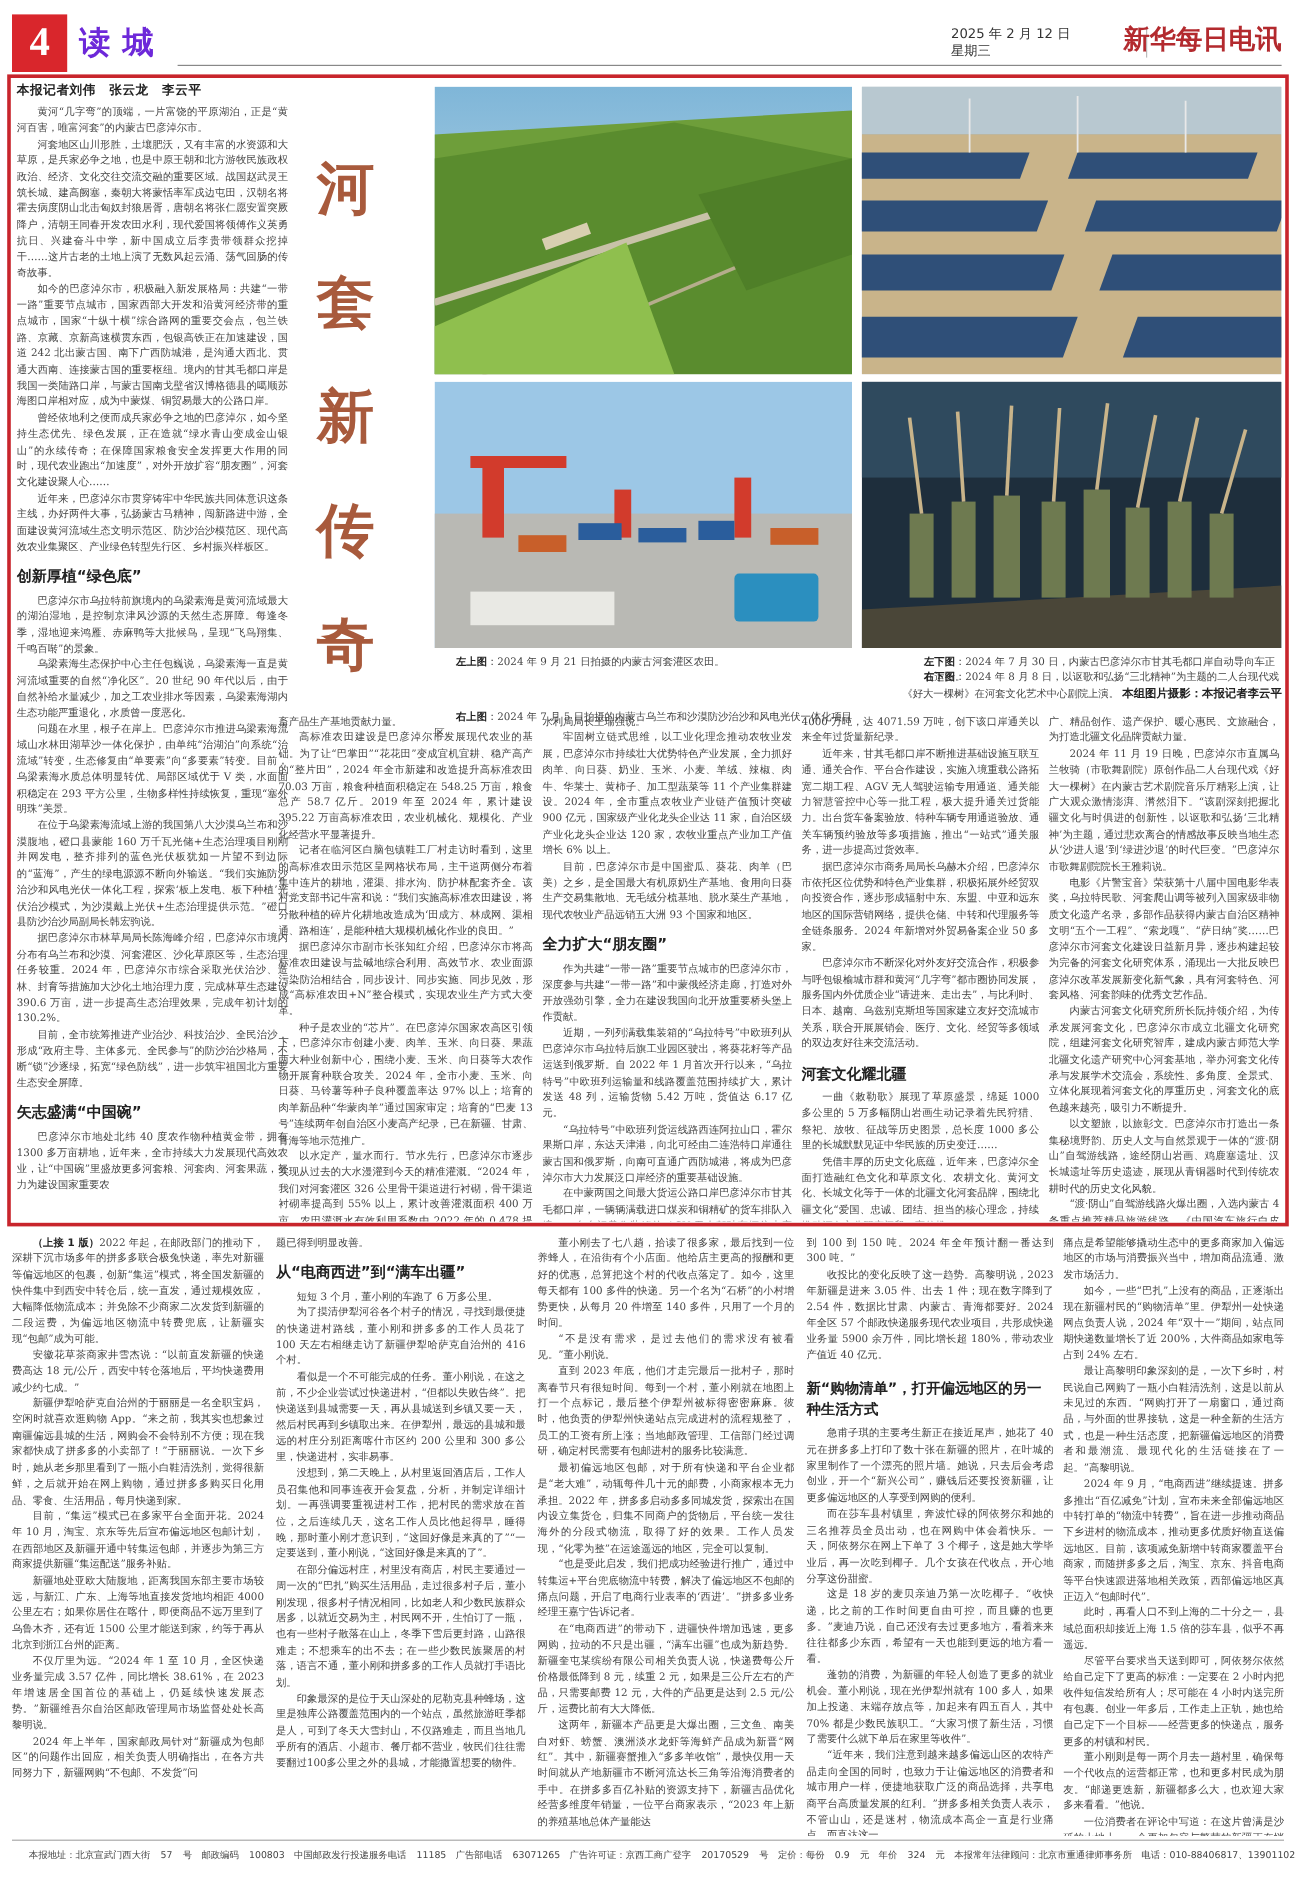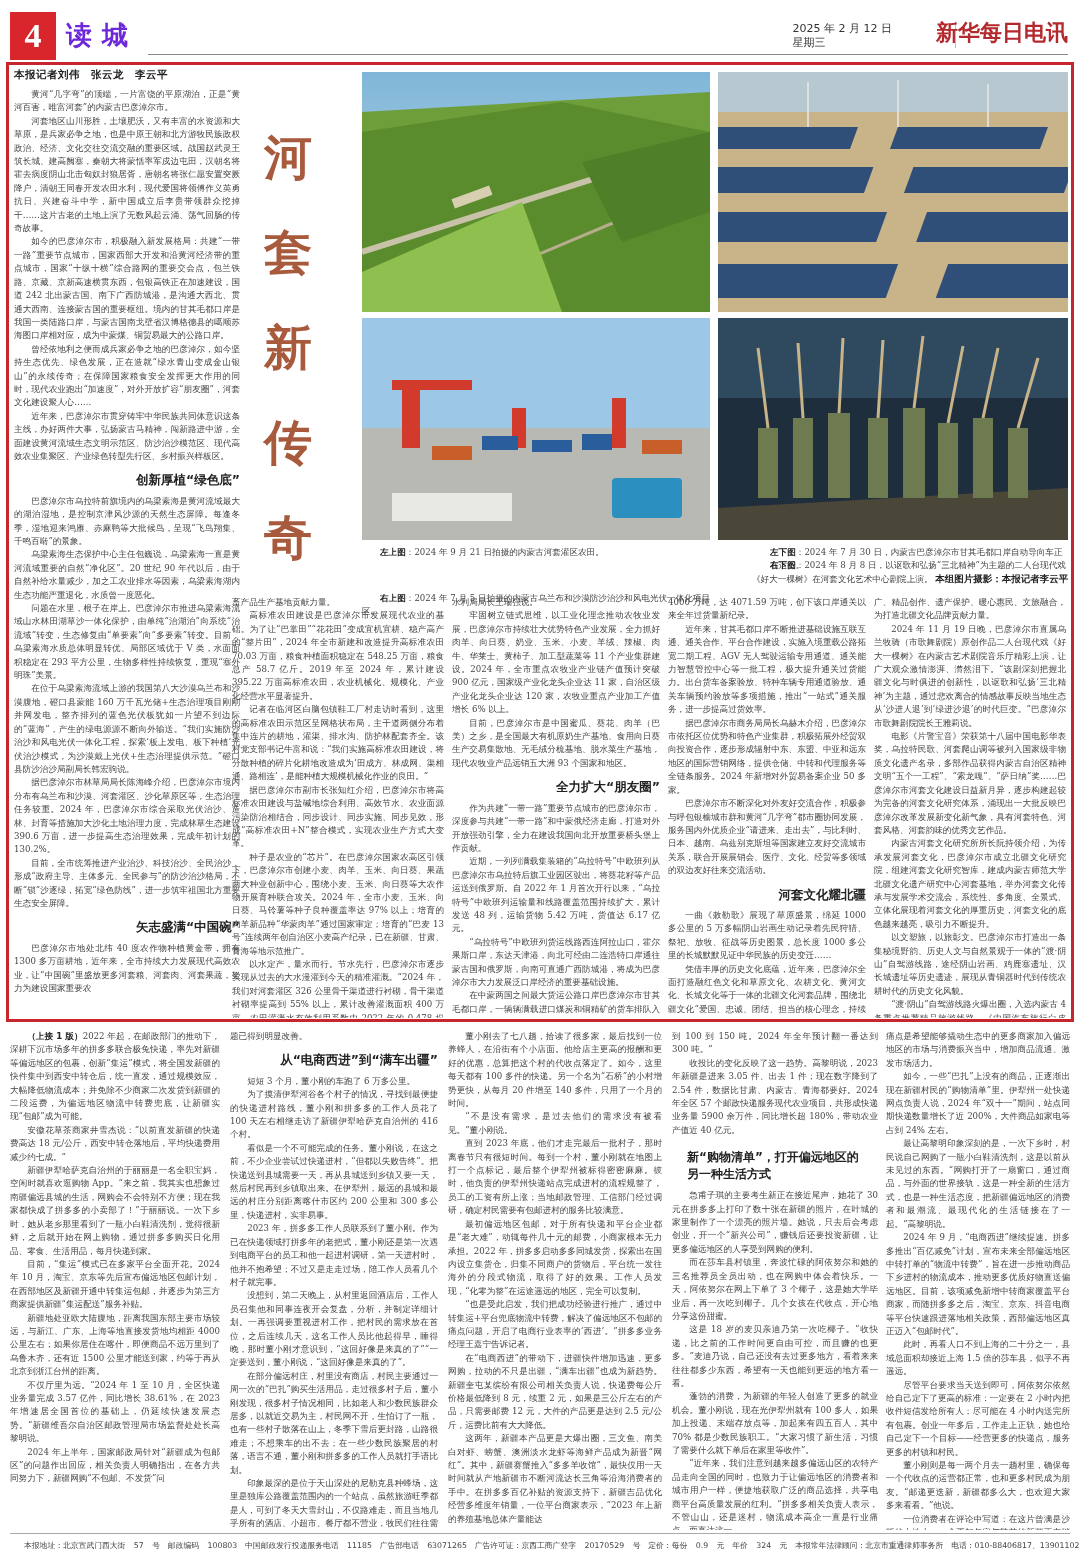--- a/index.html
+++ b/index.html
@@ -8,22 +8,22 @@
 .page-num{position:absolute;left:10px;top:12px;width:46px;height:48px;background:#d9262c;color:#fff;font-size:34px;font-weight:bold;text-align:center;line-height:48px;font-family:"Liberation Serif",serif}
 .section-title{position:absolute;left:66px;top:18px;font-size:26px;color:#6d28d9;font-weight:bold;letter-spacing:10px}
 .head-rule{position:absolute;left:148px;top:54px;width:920px;height:1px;background:#888}
 .date{position:absolute;right:188px;top:22px;text-align:left;font-family:"DejaVu Sans",sans-serif;font-size:11px;color:#333;line-height:14px}
 .date-sep{position:absolute;left:955px;top:22px;width:1px;height:26px;background:#bbb}
 .brand{position:absolute;right:12px;top:18px;font-size:22px;color:#b32a2e;font-weight:bold;}
 .frame{position:absolute;left:6px;top:62px;width:1068px;height:960px;border:3px solid #c8252c}
 .byline{position:absolute;left:14px;top:68px;font-family:"DejaVu Sans",sans-serif;font-size:10.5px;font-weight:bold;color:#222;letter-spacing:.5px}
 .col{position:absolute;font-size:8.6px;line-height:13.4px;color:#444;text-align:justify;overflow:hidden}
 .col p{text-indent:2em}
-.col h3{font-family:"DejaVu Sans",sans-serif;font-size:12.5px;color:#222;text-align:right;margin:10px 0 8px;font-weight:bold;text-indent:0}
-.col h3.left{text-align:left;font-size:12px;line-height:17px;margin:12px 15px 6px}
+.col h3{font-family:"DejaVu Sans",sans-serif;font-size:12.5px;color:#222;text-align:left;margin:10px 0 8px;font-weight:bold;text-indent:0}
+.col h3.left{text-align:left;font-size:12px;line-height:17px;margin:12px 0 6px}
 .vtitle{position:absolute;left:258px;top:110px;width:60px;font-size:48px;font-weight:bold;color:#a85a3c;line-height:95px;text-align:center}
 .photo{position:absolute;overflow:hidden}
 .cap{position:absolute;font-size:8.6px;line-height:13px;color:#444}
 .cap b{font-family:"DejaVu Sans",sans-serif;color:#222}
 .credit{font-family:"DejaVu Sans",sans-serif;font-weight:bold;color:#222;font-size:9.5px}
 .footer-rule{position:absolute;left:10px;top:1533px;width:1060px;height:1px;background:#aaa}
 .footer{position:absolute;left:24px;top:1540px;font-family:"DejaVu Sans",sans-serif;font-size:7.8px;color:#444;white-space:nowrap;word-spacing:6px}
 </style>
 </head>
 <body>
@@ -217,39 +217,38 @@
   <p>新疆地处亚欧大陆腹地，距离我国东部主要市场较远，与新江、广东、上海等地直接发货地均相距 4000 公里左右；如果你居住在喀什，即便商品不远万里到了乌鲁木齐，还有近 1500 公里才能送到家，约等于再从北京到浙江台州的距离。</p>
   <p>不仅厅里为远。“2024 年 1 至 10 月，全区快递业务量完成 3.57 亿件，同比增长 38.61%，在 2023 年增速居全国首位的基础上，仍延续快速发展态势。”新疆维吾尔自治区邮政管理局市场监督处处长高黎明说。</p>
   <p>2024 年上半年，国家邮政局针对“新疆成为包邮区”的问题作出回应，相关负责人明确指出，在各方共同努力下，新疆网购“不包邮、不发货”问</p>
 </div>
 <div class="col" style="left:230px;top:1030px;width:208px;height:500px">
   <p style="text-indent:0">题已得到明显改善。</p>
   <h3>从“电商西进”到“满车出疆”</h3>
   <p>短短 3 个月，董小刚的车跑了 6 万多公里。</p>
   <p>为了摸清伊犁河谷各个村子的情况，寻找到最便捷的快递进村路线，董小刚和拼多多的工作人员花了 100 天左右相继走访了新疆伊犁哈萨克自治州的 416 个村。</p>
   <p>看似是一个不可能完成的任务。董小刚说，在这之前，不少企业尝试过快递进村，“但都以失败告终”。把快递送到县城需要一天，再从县城送到乡镇又要一天，然后村民再到乡镇取出来。在伊犁州，最远的县城和最远的村庄分别距离喀什市区约 200 公里和 300 多公里，快递进村，实非易事。</p>
-  <p>2023 年，拼多多工作人员联系到了董小刚。作为已在快递领域打拼多年的老把式，董小刚还是第一次遇到电商平台的员工和他一起进村调研，第一天进村时，他并不抱希望；不过又是走走过场，陪工作人员看几个村子就完事。</p>
   <p>没想到，第二天晚上，从村里返回酒店后，工作人员召集他和同事连夜开会复盘，分析，并制定详细计划。一再强调要重视进村工作，把村民的需求放在首位，之后连续几天，这名工作人员比他起得早，睡得晚，那时董小刚才意识到，“这回好像是来真的了”“一定要送到，董小刚说，“这回好像是来真的了”。</p>
   <p>在部分偏远村庄，村里没有商店，村民主要通过一周一次的“巴扎”购买生活用品，走过很多村子后，董小刚发现，很多村子情况相同，比如老人和少数民族群众居多，以就近交易为主，村民网不开，生怕订了一瓶，也有一些村子散落在山上，冬季下雪后更封路，山路很难走；不想乘车的出不去；在一些少数民族聚居的村落，语言不通，董小刚和拼多多的工作人员就打手语比划。</p>
   <p>印象最深的是位于天山深处的尼勒克县种蜂场，这里是独库公路覆盖范围内的一个站点，虽然旅游旺季都是人，可到了冬天大雪封山，不仅路难走，而且当地几乎所有的酒店、小超市、餐厅都不营业，牧民们往往需要翻过100多公里之外的县城，才能撒置想要的物件。</p>
 </div>
 <div class="col" style="left:448px;top:1030px;width:214px;height:500px">
   <p>董小刚去了七八趟，拾读了很多家，最后找到一位养蜂人，在沿街有个小店面。他给店主更高的报酬和更好的优惠，总算把这个村的代收点落定了。如今，这里每天都有 100 多件的快递。另一个名为“石桥”的小村增势更快，从每月 20 件增至 140 多件，只用了一个月的时间。</p>
   <p>“不是没有需求，是过去他们的需求没有被看见。”董小刚说。</p>
   <p>直到 2023 年底，他们才走完最后一批村子，那时离春节只有很短时间。每到一个村，董小刚就在地图上打一个点标记，最后整个伊犁州被标得密密麻麻。彼时，他负责的伊犁州快递站点完成进村的流程规整了，员工的工资有所上涨；当地邮政管理、工信部门经过调研，确定村民需要有包邮进村的服务比较满意。</p>
   <p>最初偏远地区包邮，对于所有快递和平台企业都是“老大难”，动辄每件几十元的邮费，小商家根本无力承担。2022 年，拼多多启动多多同城发货，探索出在国内设立集货仓，归集不同商户的货物后，平台统一发往海外的分段式物流，取得了好的效果。工作人员发现，“化零为整”在运途遥远的地区，完全可以复制。</p>
   <p>“也是受此启发，我们把成功经验进行推广，通过中转集运+平台兜底物流中转费，解决了偏远地区不包邮的痛点问题，开启了电商行业表率的‘西进’。”拼多多业务经理王嘉宁告诉记者。</p>
   <p>在“电商西进”的带动下，进疆快件增加迅速，更多网购，拉动的不只是出疆，“满车出疆”也成为新趋势。新疆奎屯某缤纷有限公司相关负责人说，快递费每公斤价格最低降到 8 元，续重 2 元，如果是三公斤左右的产品，只需要邮费 12 元，大件的产品更是达到 2.5 元/公斤，运费比前有大大降低。</p>
   <p>这两年，新疆本产品更是大爆出圈，三文鱼、南美白对虾、螃蟹、澳洲淡水龙虾等海鲜产品成为新晋“网红”。其中，新疆赛蟹推入“多多羊收馆”，最快仅用一天时间就从产地新疆市不断河流达长三角等沿海消费者的手中。在拼多多百亿补贴的资源支持下，新疆吉品优化经营多维度年销量，一位平台商家表示，“2023 年上新的养殖基地总体产量能达</p>
 </div>
 <div class="col" style="left:672px;top:1030px;width:206px;height:500px">
   <p style="text-indent:0">到 100 到 150 吨。2024 年全年预计翻一番达到 300 吨。”</p>
   <p>收投比的变化反映了这一趋势。高黎明说，2023 年新疆是进来 3.05 件、出去 1 件；现在数字降到了 2.54 件，数据比甘肃、内蒙古、青海都要好。2024 年全区 57 个邮政快递服务现代农业项目，共形成快递业务量 5900 余万件，同比增长超 180%，带动农业产值近 40 亿元。</p>
   <h3 class="left">新“购物清单”，打开偏远地区的另一种生活方式</h3>
-  <p>急甫子琪的主要考生新正在接近尾声，她花了 30 元在拼多多上打印了数十张在新疆的照片，在叶城的家里制作了一个漂亮的照片墙。她说，只去后会考虑创业，开一个“新兴公司”，赚钱后还要投资新疆，让更多偏远地区的人享受到网购的便利。</p>
+  <p>急甫子琪的主要考生新正在接近尾声，她花了 40 元在拼多多上打印了数十张在新疆的照片，在叶城的家里制作了一个漂亮的照片墙。她说，只去后会考虑创业，开一个“新兴公司”，赚钱后还要投资新疆，让更多偏远地区的人享受到网购的便利。</p>
   <p>而在莎车县村镇里，奔波忙碌的阿依努尔和她的三名推荐员全员出动，也在网购中体会着快乐。一天，阿依努尔在网上下单了 3 个椰子，这是她大学毕业后，再一次吃到椰子。几个女孩在代收点，开心地分享这份甜蜜。</p>
   <p>这是 18 岁的麦贝亲迪乃第一次吃椰子。“收快递，比之前的工作时间更自由可控，而且赚的也更多。”麦迪乃说，自己还没有去过更多地方，看着来来往往都多少东西，希望有一天也能到更远的地方看一看。</p>
   <p>蓬勃的消费，为新疆的年轻人创造了更多的就业机会。董小刚说，现在光伊犁州就有 100 多人，如果加上投递、末端存放点等，加起来有四五百人，其中 70% 都是少数民族职工。“大家习惯了新生活，习惯了需要什么就下单后在家里等收件”。</p>
   <p>“近年来，我们注意到越来越多偏远山区的农特产品走向全国的同时，也致力于让偏远地区的消费者和城市用户一样，便捷地获取广泛的商品选择，共享电商平台高质量发展的红利。”拼多多相关负责人表示，不管山山，还是迷村，物流成本高企一直是行业痛点，而直达这一</p>
 </div>
 <div class="col" style="left:886px;top:1030px;width:184px;height:500px">
   <p style="text-indent:0">痛点是希望能够撬动生态中的更多商家加入偏远地区的市场与消费振兴当中，增加商品流通、激发市场活力。</p>
   <p>如今，一些“巴扎”上没有的商品，正逐渐出现在新疆村民的“购物清单”里。伊犁州一处快递网点负责人说，2024 年“双十一”期间，站点同期快递数量增长了近 200%，大件商品如家电等占到 24% 左右。</p>
   <p>最让高黎明印象深刻的是，一次下乡时，村民说自己网购了一瓶小白鞋清洗剂，这是以前从未见过的东西。“网购打开了一扇窗口，通过商品，与外面的世界接轨，这是一种全新的生活方式，也是一种生活态度，把新疆偏远地区的消费者和最潮流、最现代化的生活链接在了一起。”高黎明说。</p>
   <p>2024 年 9 月，“电商西进”继续提速。拼多多推出“百亿减免”计划，宣布未来全部偏远地区中转打单的“物流中转费”，旨在进一步推动商品下乡进村的物流成本，推动更多优质好物直送偏远地区。目前，该项减免新增中转商家覆盖平台商家，而随拼多多之后，淘宝、京东、抖音电商等平台快速跟进落地相关政策，西部偏远地区真正迈入“包邮时代”。</p>

